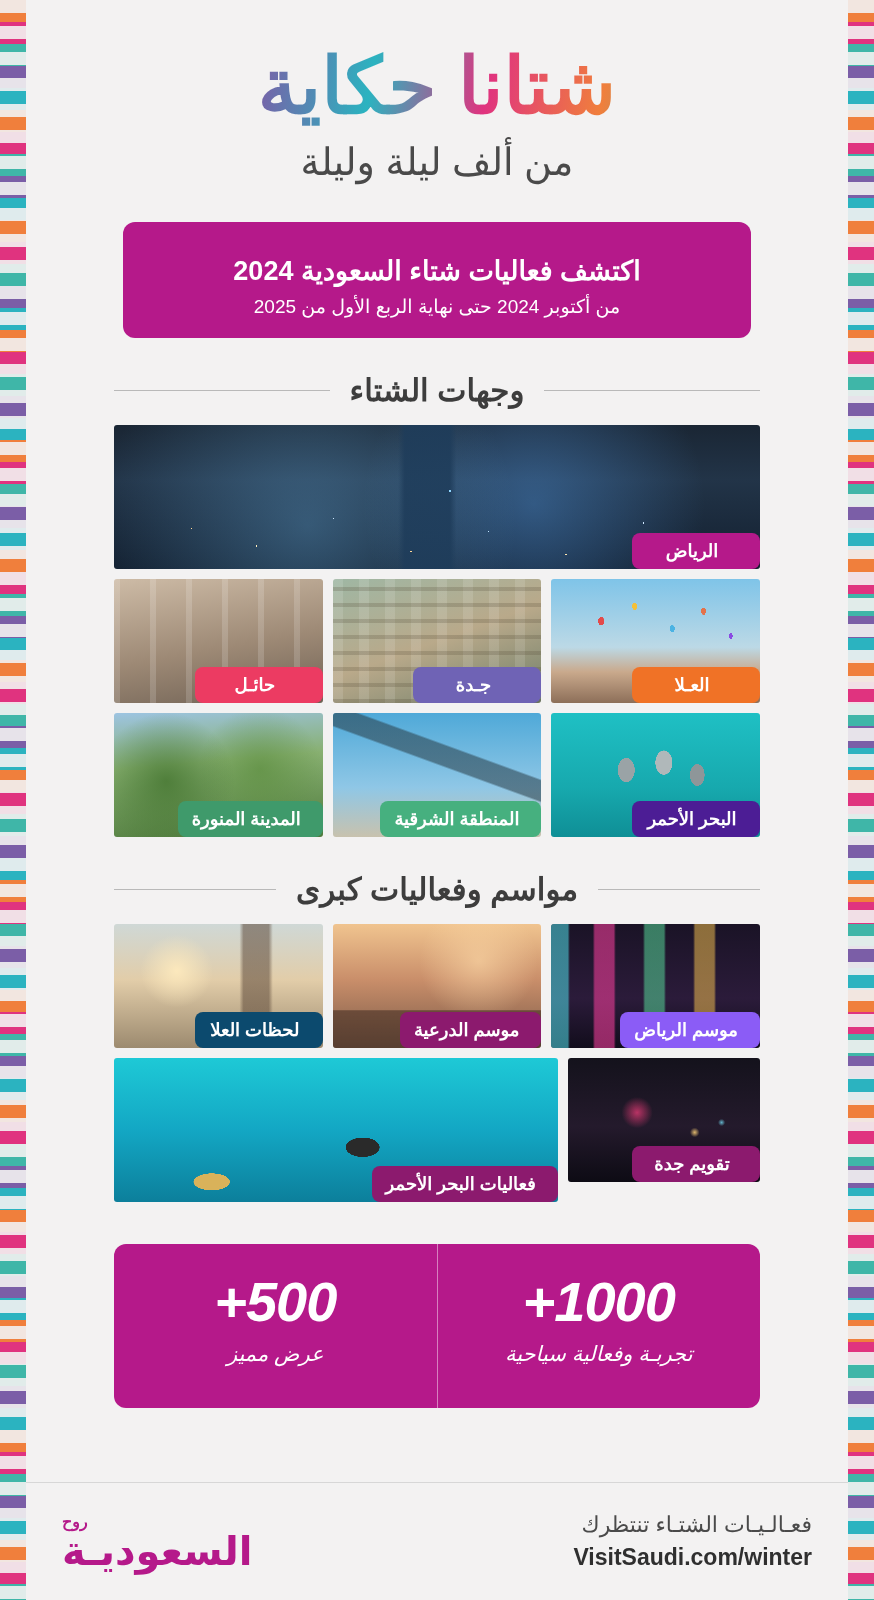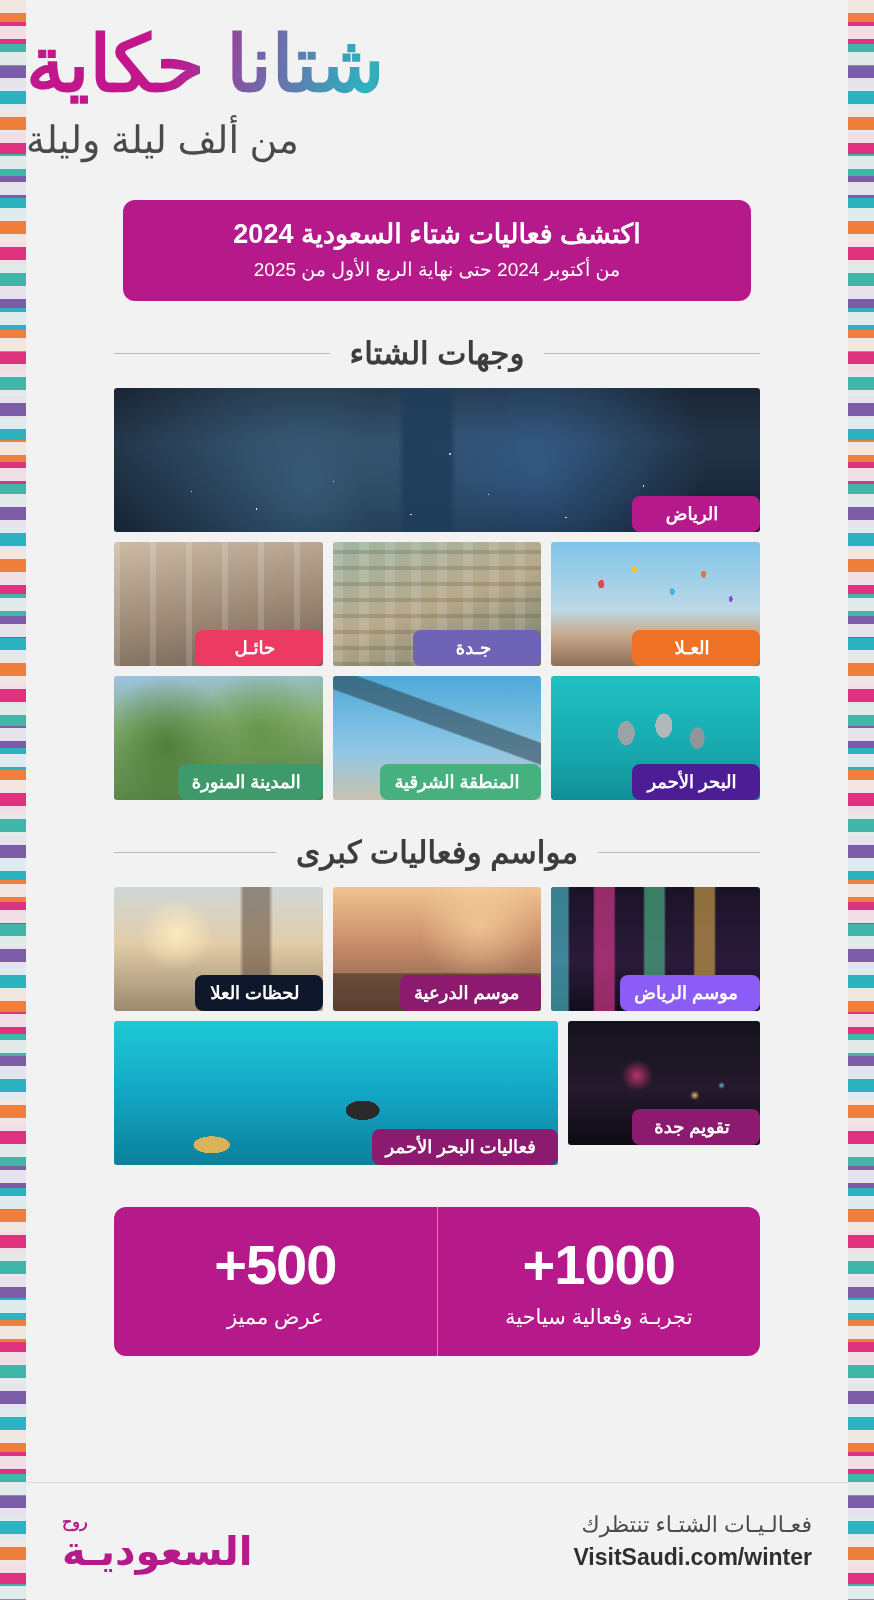--- a/index.html
+++ b/index.html
@@ -42,21 +42,21 @@
       linear-gradient(45deg, #f3f2f2 25%, transparent 25%);
     background-size: 26px 26px;
     background-position: 0 0, 0 0, 13px 13px, 13px 13px;
     opacity: .9;
   }
   .content {
     position:absolute; left: 26px; right: 26px; top:0; bottom:0;
   }
 
   
-  .hero { padding-top: 22px; text-align:left; }
+  .hero { padding-top: 44px; text-align:center; }
   .hero-title {
     font-size: 78px;
     font-weight: 700;
     line-height: 1.1;
     letter-spacing: -1px;
     background-image: linear-gradient(100deg,
        #c2168c 0%, #c2168c 18%,
        #7b5ea7 28%,
        #2bb3c0 42%,
        #e0337f 56%,
@@ -77,21 +77,21 @@
     font-weight: 400;
   }
 
   
   .banner {
     margin: 38px auto 0;
     width: 628px;
     background: #b5198a;
     border-radius: 12px;
     color: #fff;
-    padding: 18px 26px 20px;
+    padding: 33px 26px 20px;
     text-align: center;
   }
   .banner-title { font-size: 27px; font-weight: 700; }
   .banner-sub { font-size: 19px; margin-top: 8px; font-weight: 400; }
 
   
   .section-head {
     display:flex; align-items:center; gap:20px;
     margin: 34px auto 16px;
     width: 646px;
@@ -203,21 +203,21 @@
       radial-gradient(26px 26px at 36% 44%, rgba(235,60,120,.75), transparent 60%),
       radial-gradient(8px 8px at 66% 60%, rgba(255,210,120,.85), transparent 60%),
       radial-gradient(6px 6px at 80% 52%, rgba(120,230,255,.75), transparent 60%);}
 
   
   .stats {
     width: 646px; margin: 42px auto 0;
     display:flex; background:#b5198a; border-radius: 12px; color:#fff;
     overflow:hidden;
   }
-  .stat { flex:1; text-align:center; padding: 30px 10px 27px; }
+  .stat { flex:1; text-align:center; padding: 30px 10px 42px; font-style: italic; }
   .stat + .stat { border-right: 1px solid rgba(255,255,255,.45); }
   .stat .num { font-size: 56px; font-weight:700; line-height:1; letter-spacing:-1px; }
   .stat .cap { font-size: 21px; margin-top: 12px; font-weight:400; }
 
   
   .footer {
     position:absolute; left:26px; right:26px; bottom:0; height: 118px;
     border-top: 1px solid #d7d7d7;
     display:flex; align-items:center; justify-content:space-between;
     padding: 0 36px;
@@ -309,21 +309,21 @@
         <div class="tile third">
           <div class="ph ph-riyadhseason"></div>
           <div class="label r" style="background:#8b5cf6">موسم الرياض</div>
         </div>
         <div class="tile third">
           <div class="ph ph-diriyah"></div>
           <div class="label r" style="background:#8c1a6e">موسم الدرعية</div>
         </div>
         <div class="tile third">
           <div class="ph ph-ulamoments"></div>
-          <div class="label r" style="background:#0f172a">لحظات العلا</div>
+          <div class="label r" style="background:#0c4a6e">لحظات العلا</div>
         </div>
       </div>
       <div class="row">
         <div class="tile third">
           <div class="ph ph-jeddahcal"></div>
           <div class="label r" style="background:#8c1a6e">تقويم جدة</div>
         </div>
         <div class="tile big">
           <div class="ph ph-diving"></div>
           <div class="label r" style="background:#8c1a6e">فعاليات البحر الأحمر</div>

